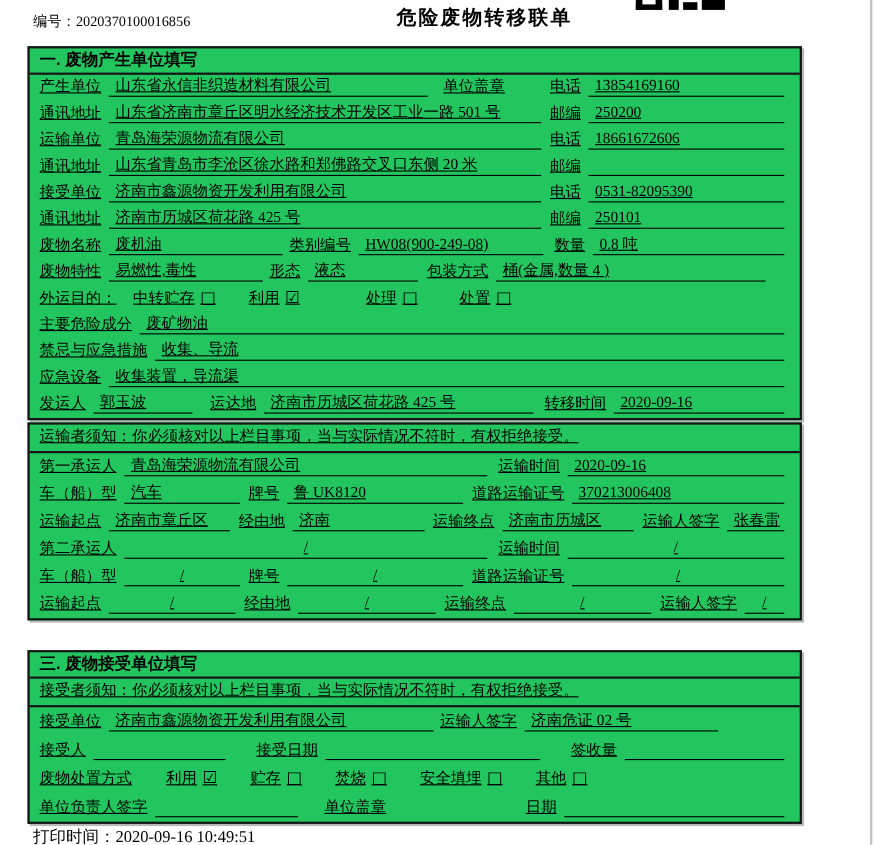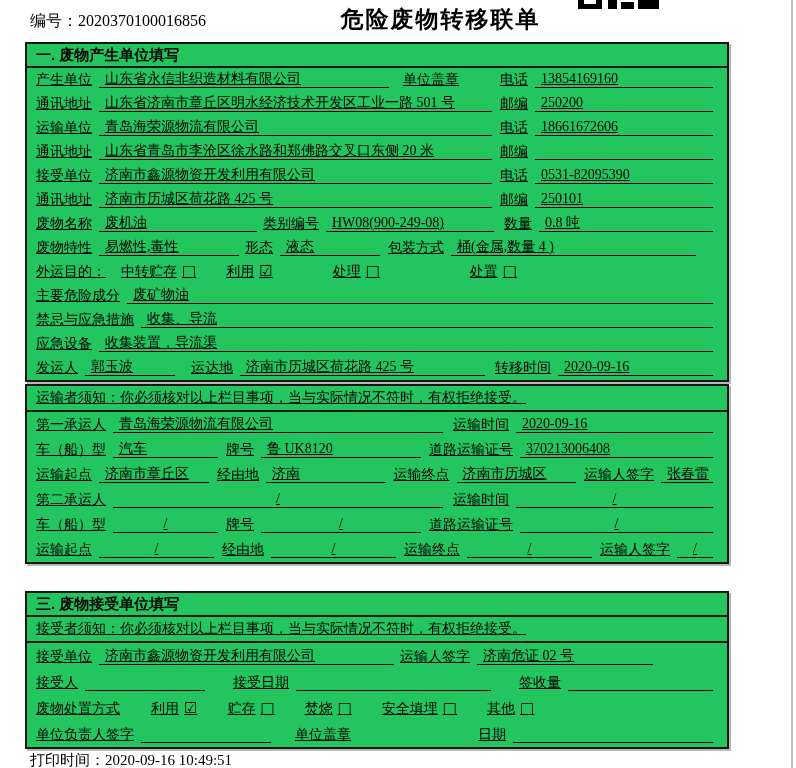--- a/index.html
+++ b/index.html
@@ -4,24 +4,24 @@
 <style>
   * { box-sizing: border-box; }
   html,body { margin:0; padding:0; }
   body {
     width:796px; height:768px; position:relative; overflow:hidden;
     background:#ffffff; color:#000;
     font-family:"Liberation Serif","DejaVu Serif",serif;
     font-size:14px;
   }
   
-  .doc-no { position:absolute; left:30px; top:11px; font-size:16px; white-space:nowrap; }
+  .doc-no { position:absolute; left:30px; top:11px; font-size:13px; white-space:nowrap; }
   .doc-title {
     position:absolute; left:85px; right:0; top:4px; text-align:center;
-    font-size:23px; font-weight:bold; letter-spacing:2px;
+    font-size:18px; font-weight:bold; letter-spacing:2px;
     font-family:"Liberation Sans","DejaVu Sans",sans-serif;
   }
   .qr-frag { position:absolute; background:#000; }
   .qr-open { position:absolute; background:transparent;
     border-left:6px solid #000; border-right:6px solid #000; border-bottom:5px solid #000; }
   .page-edge { position:absolute; left:791px; top:0; width:2px; height:768px; background:#bfbfbf; }
 
   
   .sec {
     position:absolute; left:25px; width:704px; background:#22c55e;
@@ -55,21 +55,21 @@
   .tc { text-align:center; }
   .chk { flex:none; white-space:nowrap; line-height:17px; }
   .box { font-family:"DejaVu Sans","Liberation Sans",sans-serif; font-size:15px; margin-left:5px; }
   
   .w90{width:90px}.w100{width:100px}.w105{width:105px}.w115{width:115px}.w120{width:120px}
   .w125{width:125px}.w130{width:130px}.w140{width:140px}.w158{width:158px}.w160{width:160px}
   .w168{width:168px}.w178{width:178px}.w195{width:195px}.w245{width:245px}
   .w290{width:290px}.w295{width:295px}.w330{width:330px}
   .ml6{margin-left:6px}.ml8{margin-left:8px}.ml10{margin-left:10px}.ml12{margin-left:16px}
   .ml14{margin-left:14px}.ml24{margin-left:24px}.ml28{margin-left:28px}.ml30{margin-left:30px}
-  .ml60{margin-left:60px}.ml90{margin-left:90px}.mr60{margin-right:60px}
+  .ml60{margin-left:60px}.ml90{margin-left:38px}.mr60{margin-right:60px}
   .spacer120{flex:none;width:120px}
   
   .print-time { position:absolute; left:30px; top:751px; font-size:15px; white-space:nowrap; }
 </style>
 </head>
 <body>
 
 <div class="page-edge"></div>
 
 <div class="doc-no"><span>编号：</span><span>2020370100016856</span></div>

